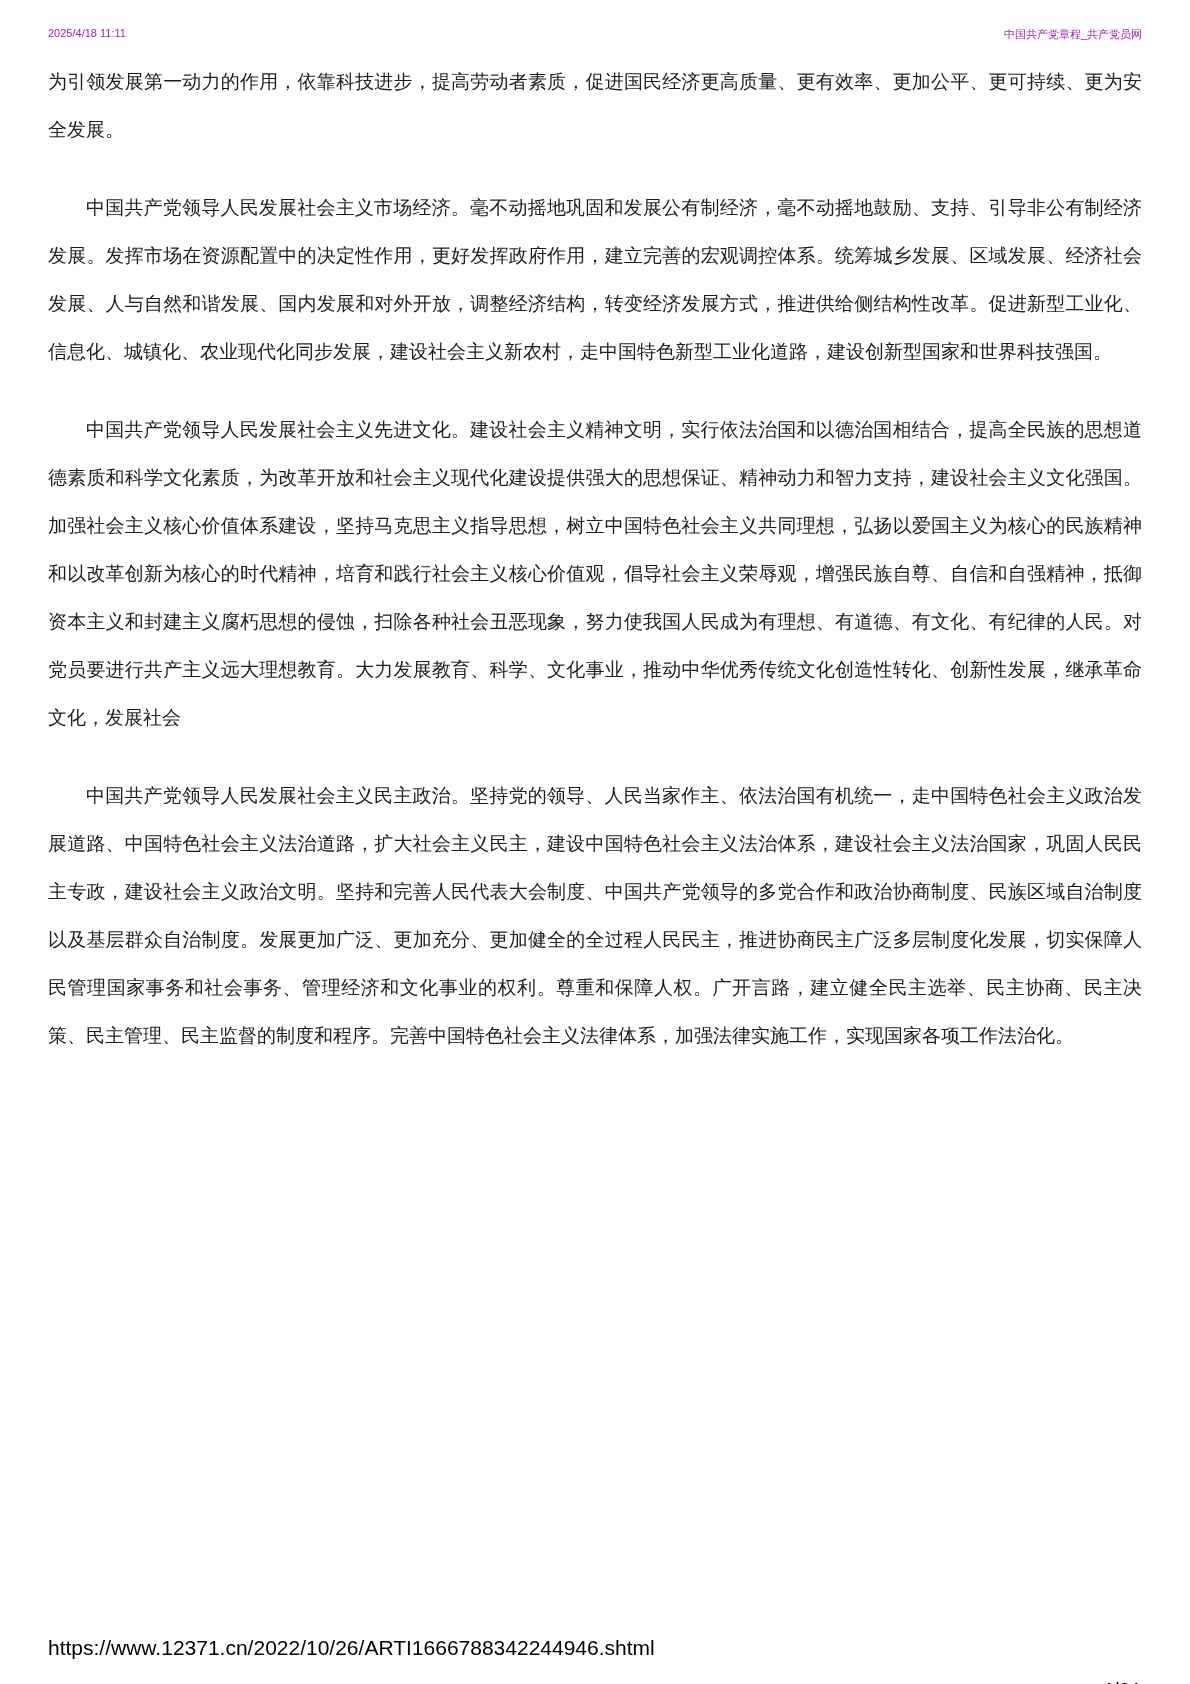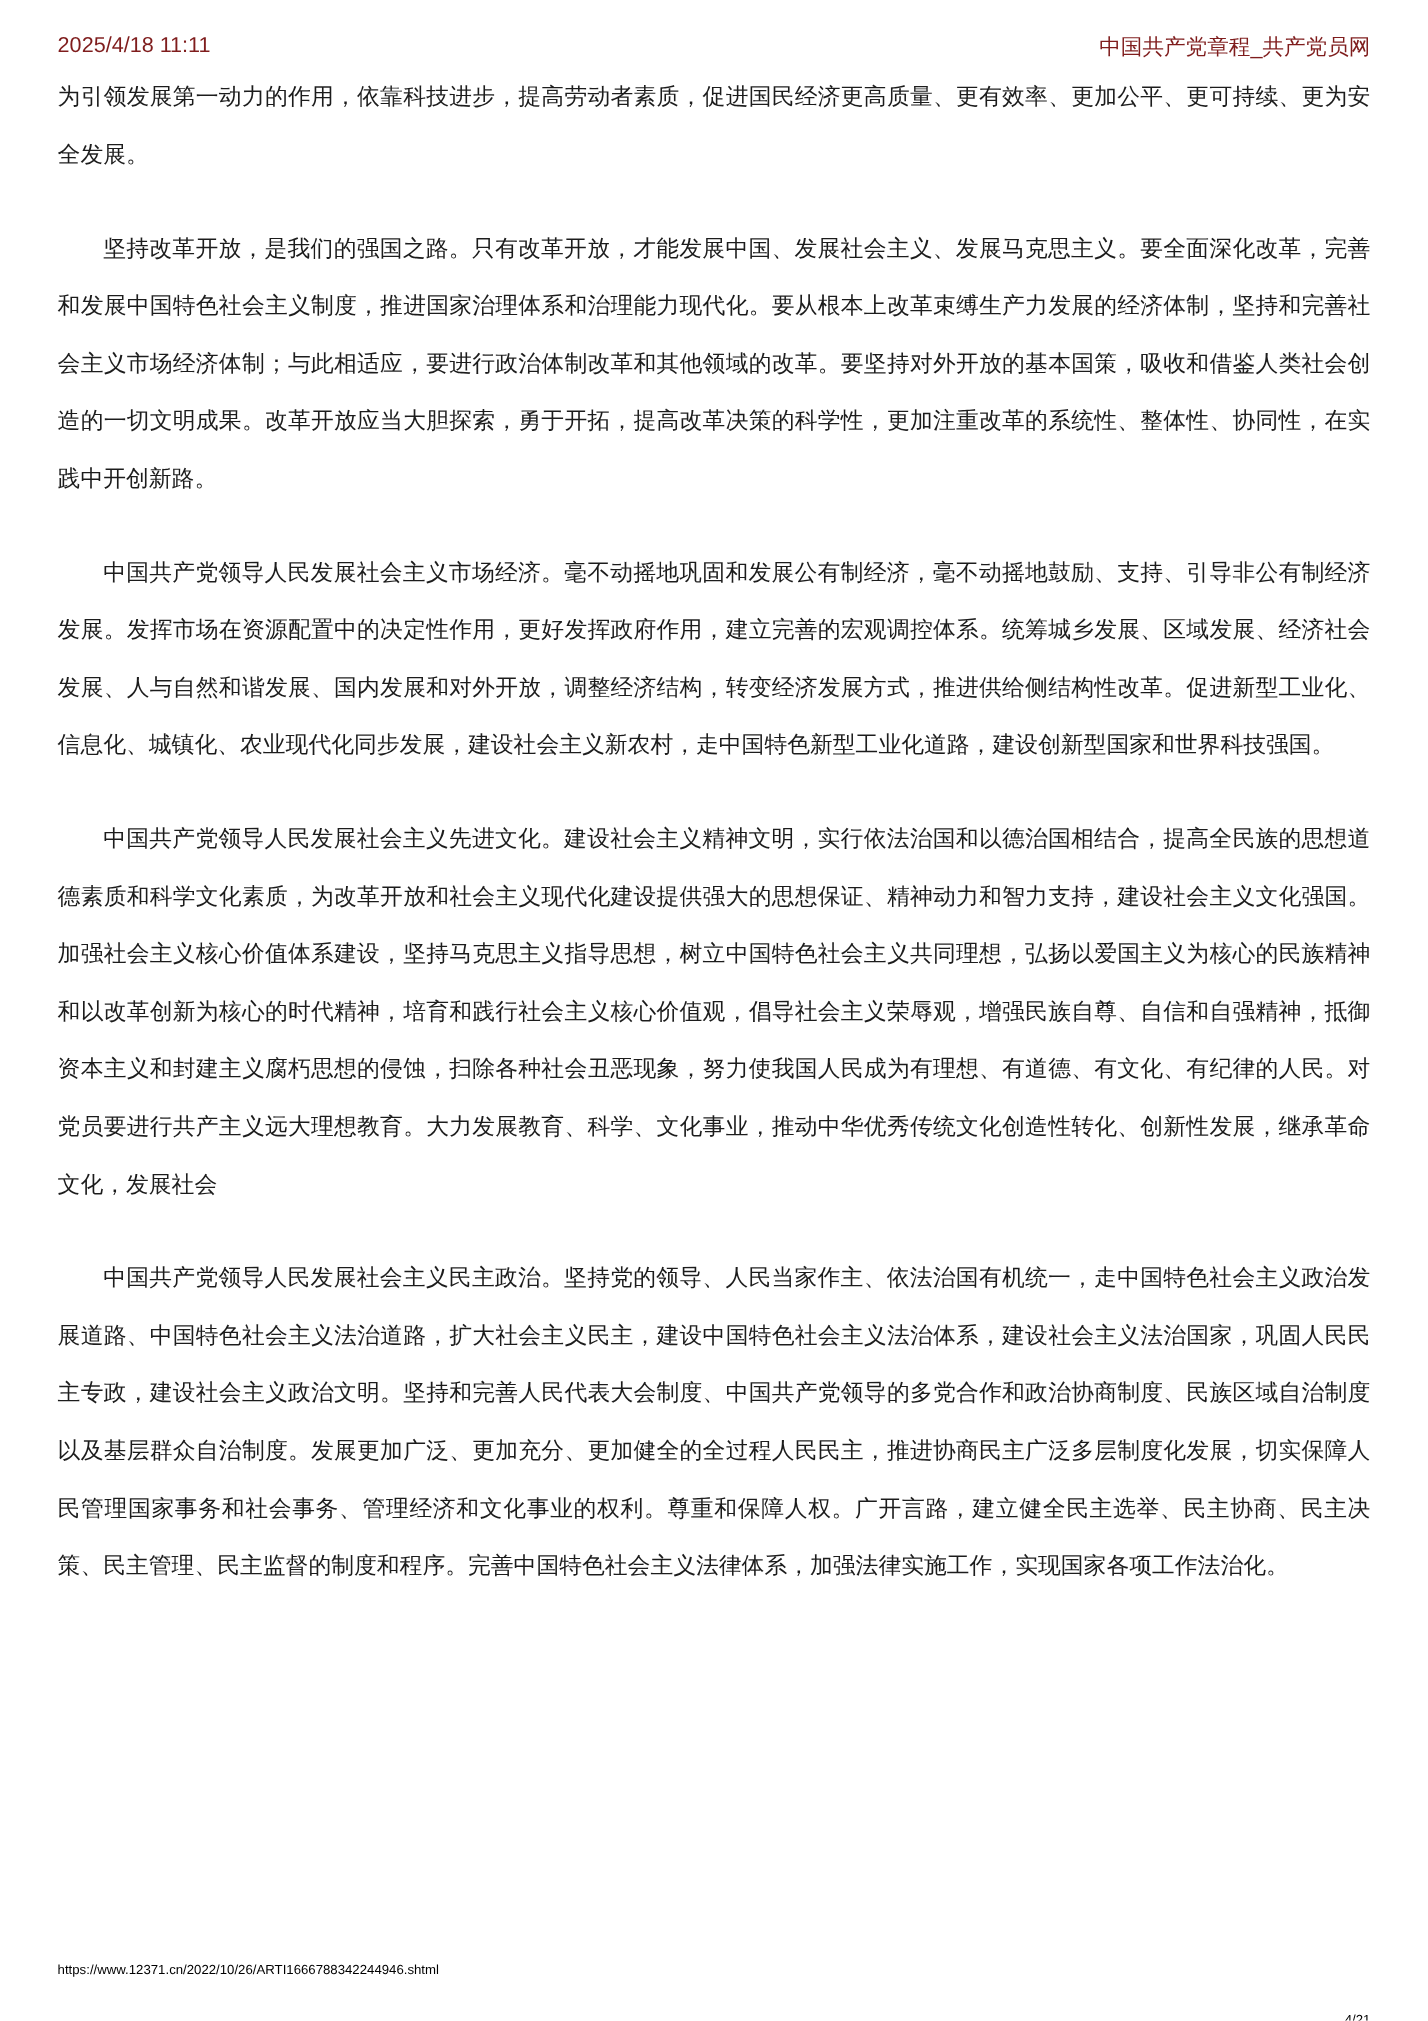--- a/index.html
+++ b/index.html
@@ -14,22 +14,22 @@
     height: 1684px;
     background: #ffffff;
     overflow: hidden;
   }
   .print-header {
     position: absolute;
     top: 27px;
     left: 48px;
     right: 48px;
     height: 22px;
-    font-size: 18px;
-    color: #7f1d1d;
+    font-size: 11px;
+    color: #a21caf;
   }
   .print-header .datetime {
     position: absolute;
     left: 0;
     top: 0;
     white-space: nowrap;
   }
   .print-header .doc-title {
     position: absolute;
     left: 0;
@@ -55,21 +55,21 @@
   }
   .content p.no-indent {
     text-indent: 0;
   }
   .print-footer {
     position: absolute;
     left: 48px;
     right: 48px;
     bottom: 28px;
     height: 20px;
-    font-size: 11px;
+    font-size: 21px;
     color: #000000;
   }
   .print-footer .url {
     position: absolute;
     left: 0;
     top: 0;
     white-space: nowrap;
   }
   .print-footer .page-number {
     position: absolute;
@@ -84,21 +84,20 @@
 
 <div class="page">
 
   <div class="print-header">
     <span class="datetime">2025/4/18 11:11</span>
     <span class="doc-title">中国共产党章程_共产党员网</span>
   </div>
 
   <div class="content">
     <p class="no-indent">为引领发展第一动力的作用，依靠科技进步，提高劳动者素质，促进国民经济更高质量、更有效率、更加公平、更可持续、更为安全发展。</p>
-    <p>坚持改革开放，是我们的强国之路。只有改革开放，才能发展中国、发展社会主义、发展马克思主义。要全面深化改革，完善和发展中国特色社会主义制度，推进国家治理体系和治理能力现代化。要从根本上改革束缚生产力发展的经济体制，坚持和完善社会主义市场经济体制；与此相适应，要进行政治体制改革和其他领域的改革。要坚持对外开放的基本国策，吸收和借鉴人类社会创造的一切文明成果。改革开放应当大胆探索，勇于开拓，提高改革决策的科学性，更加注重改革的系统性、整体性、协同性，在实践中开创新路。</p>
     <p>中国共产党领导人民发展社会主义市场经济。毫不动摇地巩固和发展公有制经济，毫不动摇地鼓励、支持、引导非公有制经济发展。发挥市场在资源配置中的决定性作用，更好发挥政府作用，建立完善的宏观调控体系。统筹城乡发展、区域发展、经济社会发展、人与自然和谐发展、国内发展和对外开放，调整经济结构，转变经济发展方式，推进供给侧结构性改革。促进新型工业化、信息化、城镇化、农业现代化同步发展，建设社会主义新农村，走中国特色新型工业化道路，建设创新型国家和世界科技强国。</p>
     <p>中国共产党领导人民发展社会主义先进文化。建设社会主义精神文明，实行依法治国和以德治国相结合，提高全民族的思想道德素质和科学文化素质，为改革开放和社会主义现代化建设提供强大的思想保证、精神动力和智力支持，建设社会主义文化强国。加强社会主义核心价值体系建设，坚持马克思主义指导思想，树立中国特色社会主义共同理想，弘扬以爱国主义为核心的民族精神和以改革创新为核心的时代精神，培育和践行社会主义核心价值观，倡导社会主义荣辱观，增强民族自尊、自信和自强精神，抵御资本主义和封建主义腐朽思想的侵蚀，扫除各种社会丑恶现象，努力使我国人民成为有理想、有道德、有文化、有纪律的人民。对党员要进行共产主义远大理想教育。大力发展教育、科学、文化事业，推动中华优秀传统文化创造性转化、创新性发展，继承革命文化，发展社会</p>
     <p>中国共产党领导人民发展社会主义民主政治。坚持党的领导、人民当家作主、依法治国有机统一，走中国特色社会主义政治发展道路、中国特色社会主义法治道路，扩大社会主义民主，建设中国特色社会主义法治体系，建设社会主义法治国家，巩固人民民主专政，建设社会主义政治文明。坚持和完善人民代表大会制度、中国共产党领导的多党合作和政治协商制度、民族区域自治制度以及基层群众自治制度。发展更加广泛、更加充分、更加健全的全过程人民民主，推进协商民主广泛多层制度化发展，切实保障人民管理国家事务和社会事务、管理经济和文化事业的权利。尊重和保障人权。广开言路，建立健全民主选举、民主协商、民主决策、民主管理、民主监督的制度和程序。完善中国特色社会主义法律体系，加强法律实施工作，实现国家各项工作法治化。</p>
   </div>
 
   <div class="print-footer">
     <span class="url">https://www.12371.cn/2022/10/26/ARTI1666788342244946.shtml</span>
     <span class="page-number">4/21</span>
   </div>
 

